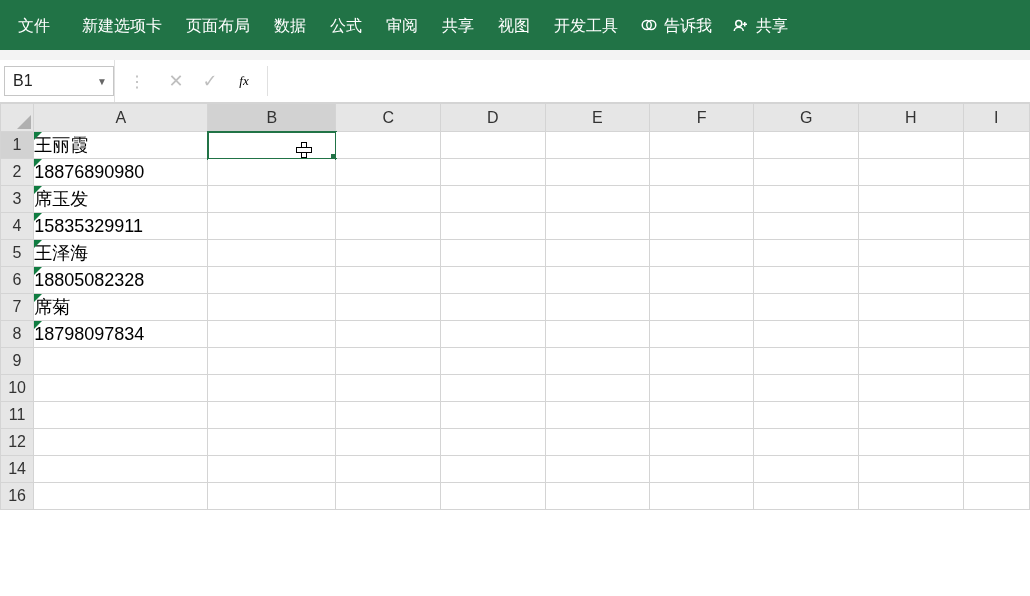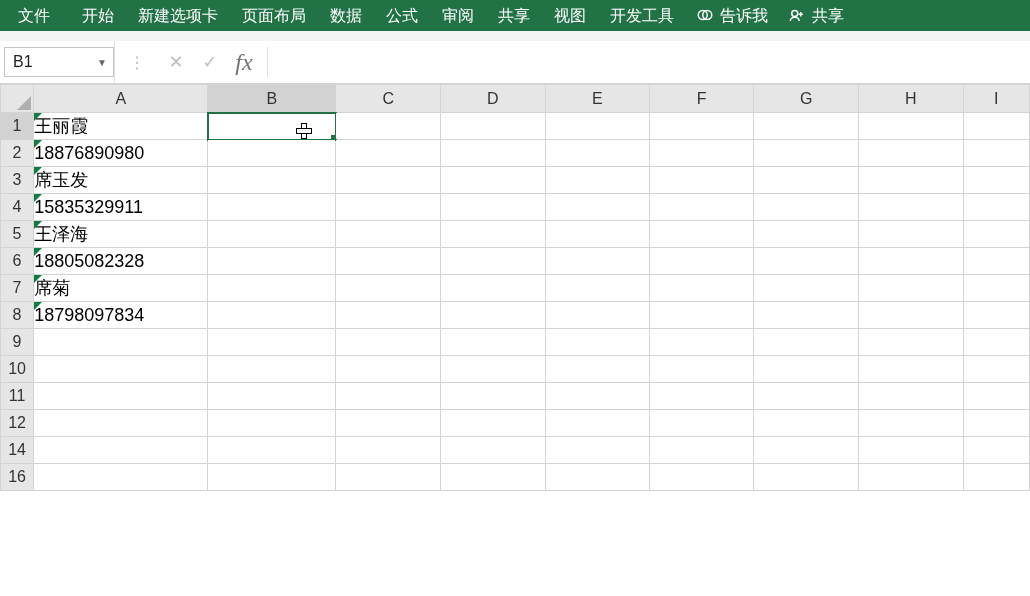--- a/index.html
+++ b/index.html
@@ -6,21 +6,21 @@
   body {
     font-family: "Microsoft YaHei", "SimSun", Arial, sans-serif;
     font-size: 14px;
     background: #fff;
     overflow: hidden;
     width: 1030px;
     height: 596px;
   }
   .ribbon {
     background: #217346;
-    height: 31px;
+    height: 50px;
     display: flex;
     align-items: center;
     color: #fff;
     padding: 0 4px;
     white-space: nowrap;
     overflow: hidden;
   }
   .ribbon .tab {
     padding: 0 12px;
     height: 45px;
@@ -91,22 +91,22 @@
   .fbtn {
     width: 34px;
     text-align: center;
     color: #bfbfbf;
     font-size: 18px;
     cursor: default;
   }
   .fbtn.fx {
     font-style: italic;
     font-family: "Times New Roman", serif;
-    color: #737373;
-    font-size: 24px;
+    color: #000000;
+    font-size: 13px;
   }
   .formula-input {
     flex: 1;
     height: 30px;
     border: none;
     border-left: 1px solid #e0e0e0;
     margin-left: 6px;
     padding-left: 8px;
     font-size: 16px;
     outline: none;
@@ -221,21 +221,20 @@
     background: #fff;
     border: 1px solid #000;
   }
 </style>
 </head>
 <body>
 
 <div class="ribbon">
   <div class="tab file">文件</div>
   <div id="ribbon-tabs-container" style="display:flex;">
-      <div class="tab">开始</div>
       <div class="tab">新建选项卡</div>
       <div class="tab">页面布局</div>
       <div class="tab">数据</div>
       <div class="tab">公式</div>
       <div class="tab">审阅</div>
       <div class="tab">共享</div>
       <div class="tab">视图</div>
       <div class="tab">开发工具</div>
     </div>
   <div class="tell">

